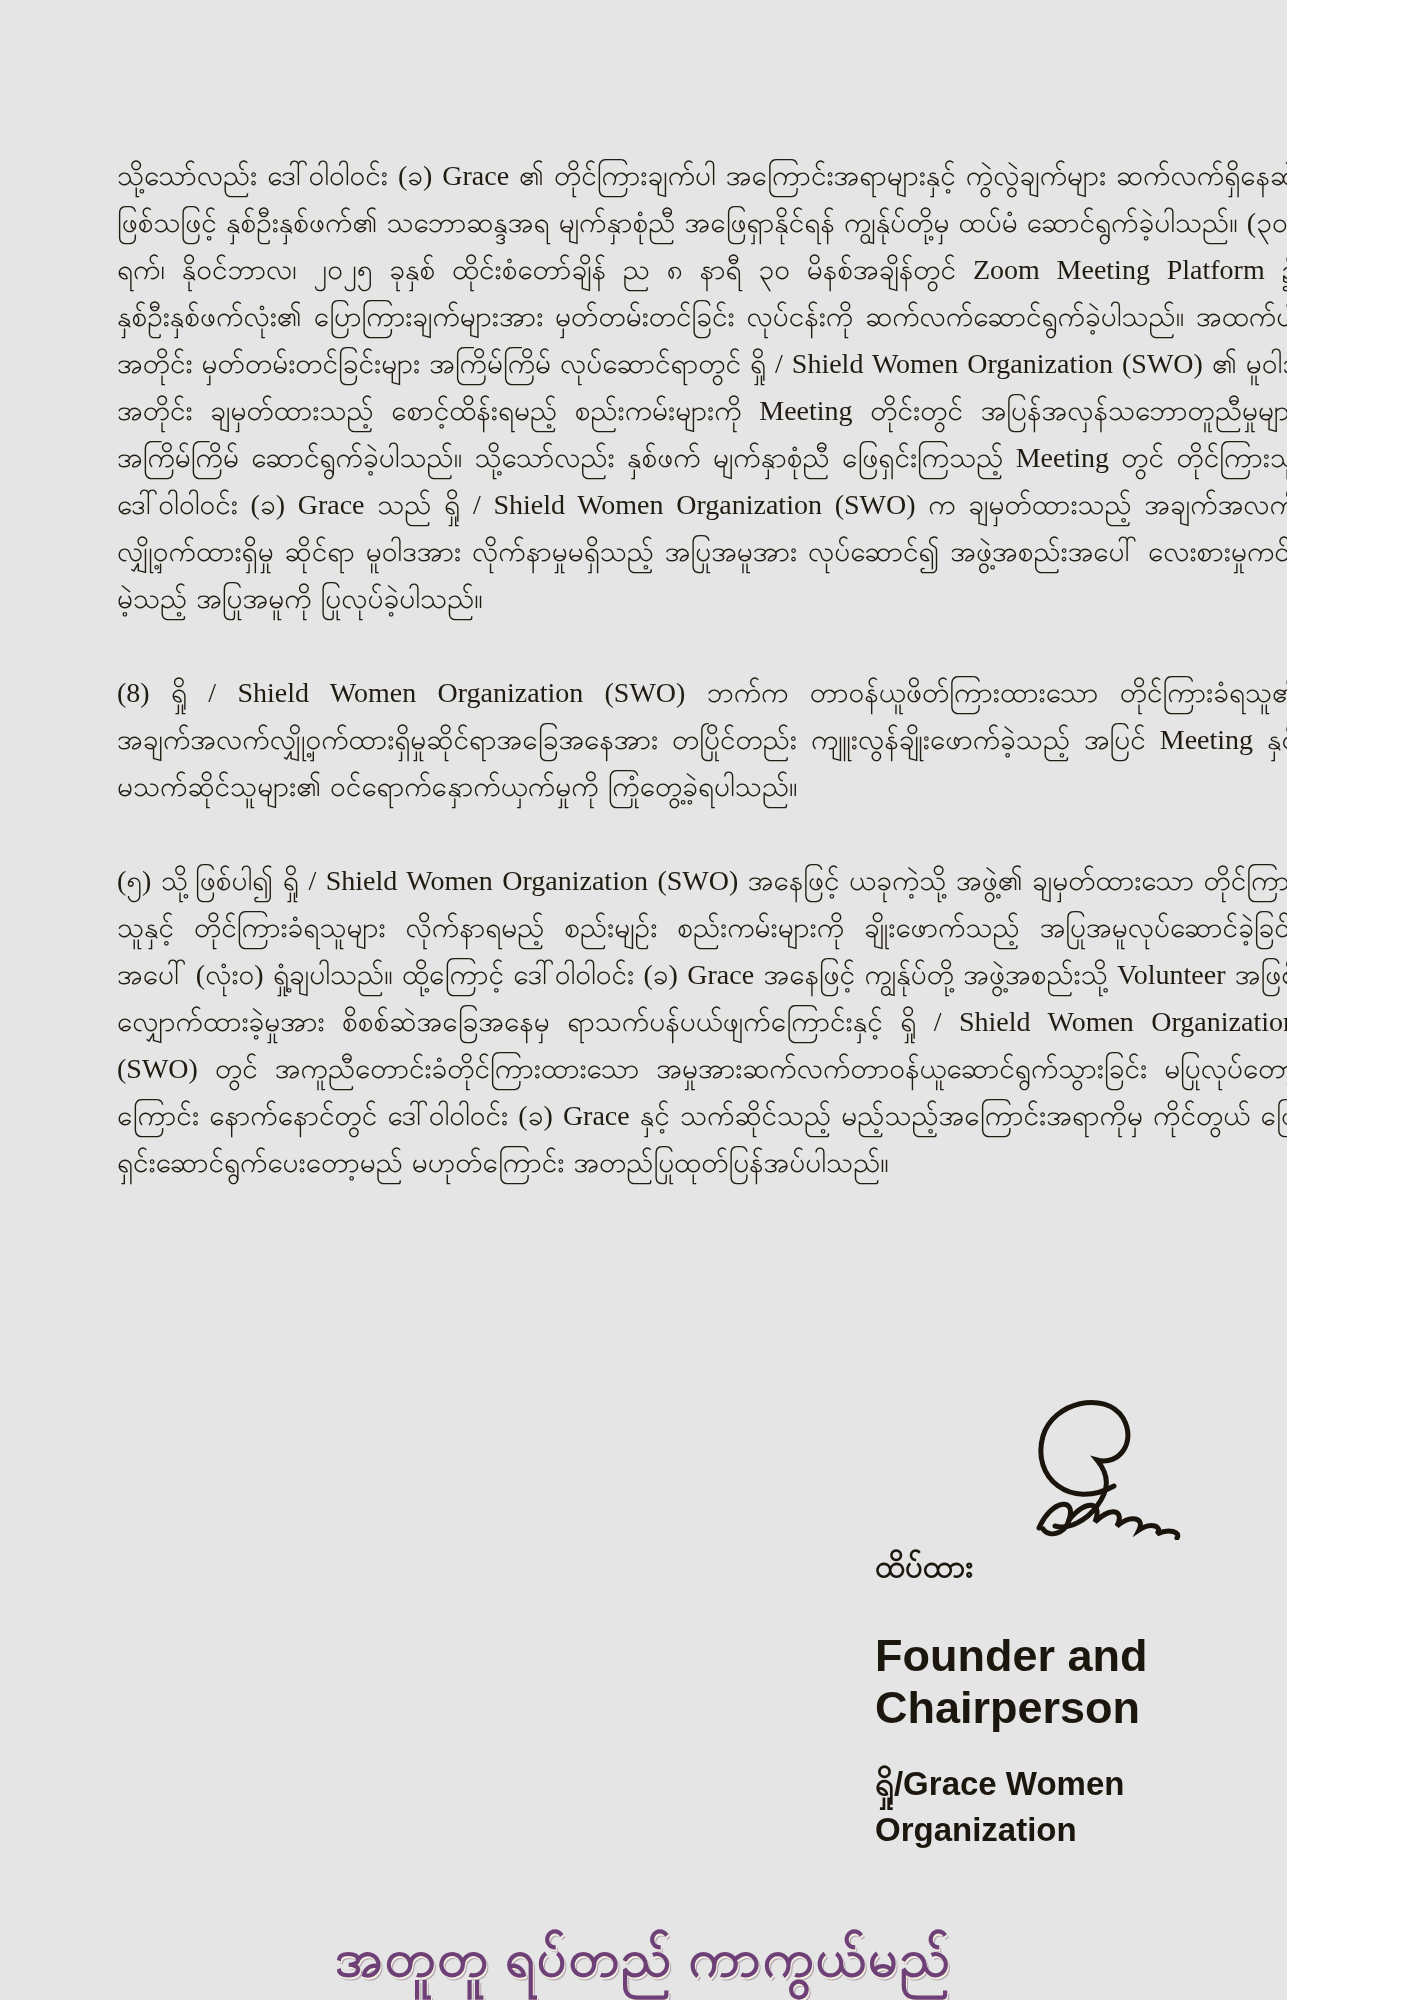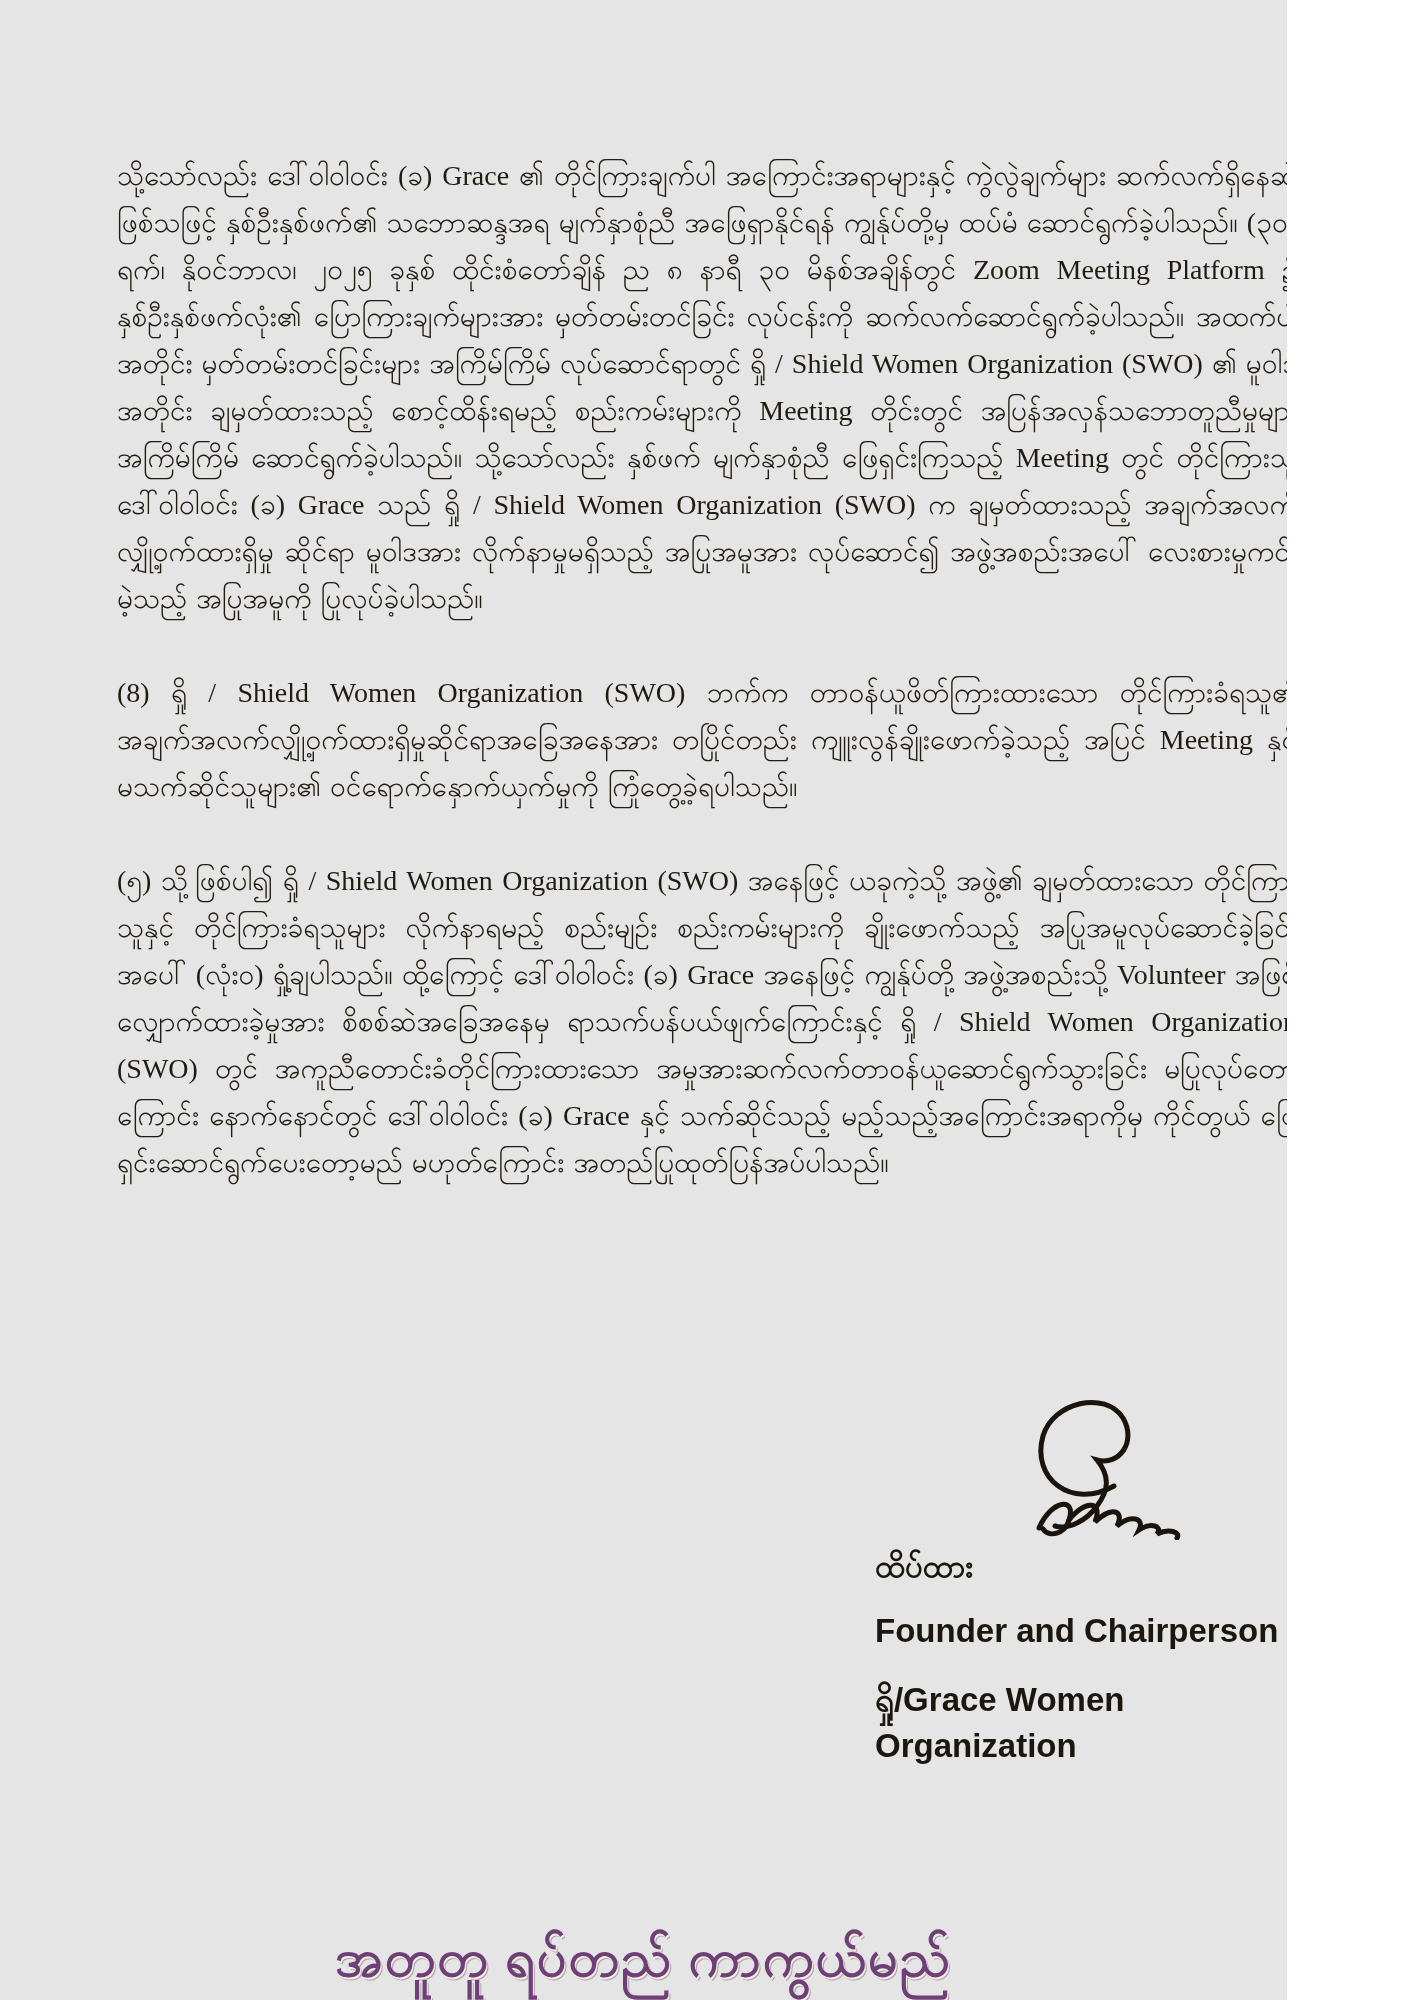--- a/index.html
+++ b/index.html
@@ -34,24 +34,24 @@
     color: #1c170e;
   }
   .sig-image { display: block; margin: 0 auto 6px auto; }
   .sig-stamp {
     font-size: 31px;
     font-weight: 700;
     font-family: "Liberation Sans", "DejaVu Sans", sans-serif;
     margin-top: 2px;
   }
   .sig-role {
-    font-size: 33px;
+    font-size: 45px;
     font-weight: 700;
     font-family: "Liberation Sans", "DejaVu Sans", sans-serif;
-    margin-top: 20px;
+    margin-top: 38px;
   }
   .sig-org {
     font-size: 33px;
     font-weight: 700;
     font-family: "Liberation Sans", "DejaVu Sans", sans-serif;
     margin-top: 28px;
   }
   .footer {
     position: absolute;
     top: 1928px;

